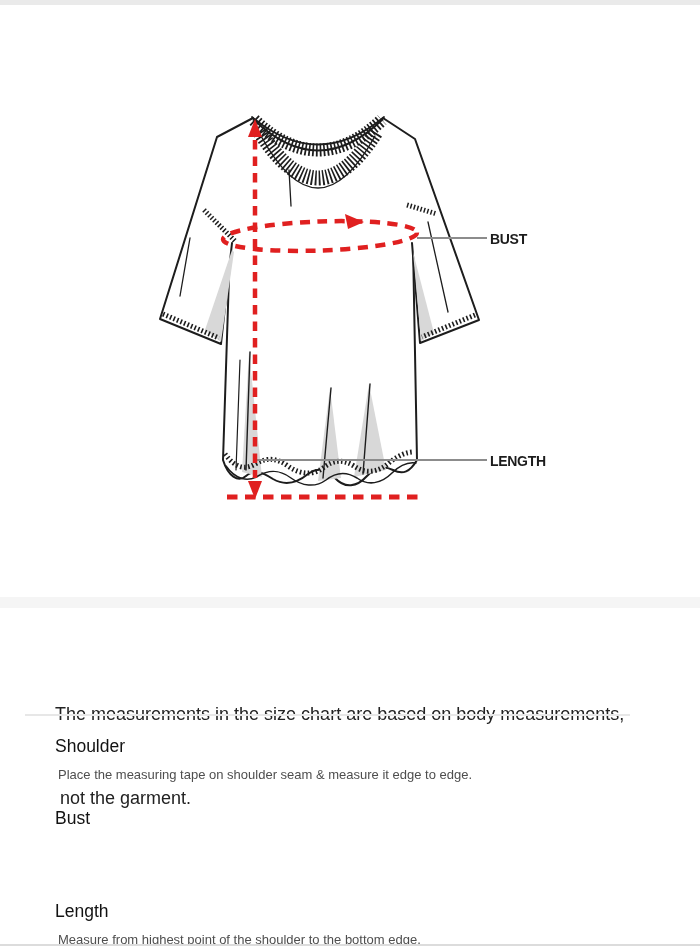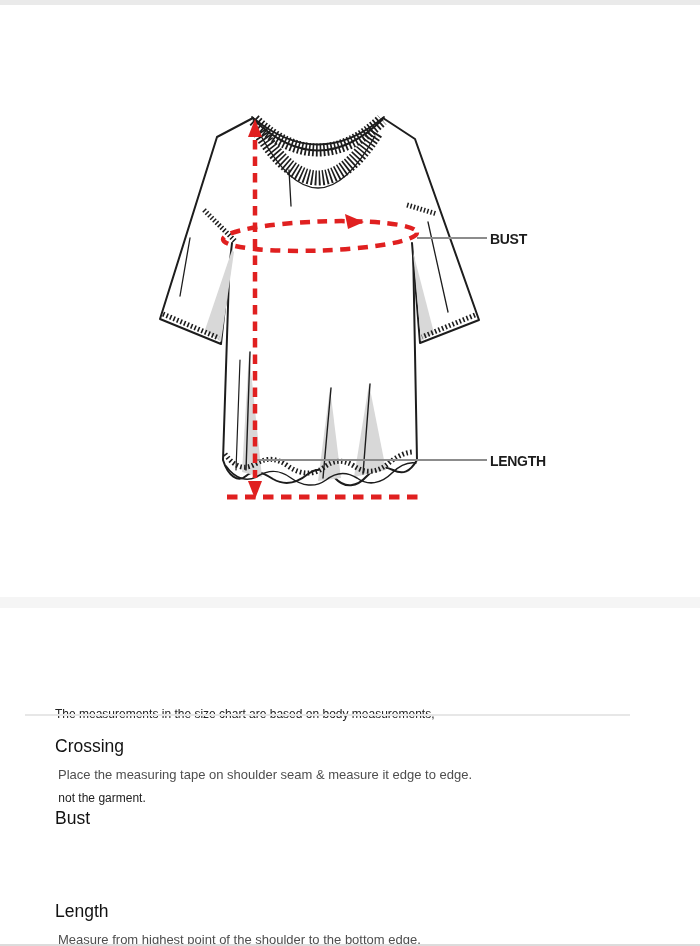--- a/index.html
+++ b/index.html
@@ -5,21 +5,21 @@
   html,body{margin:0;padding:0;}
   body{
     width:700px;height:946px;position:relative;background:#ffffff;
     font-family:"Liberation Sans", sans-serif;overflow:hidden;
   }
   .top-strip{position:absolute;left:0;top:0;width:700px;height:5px;background:#eaeaea;}
   .diagram-wrap{position:absolute;left:0;top:0;width:700px;height:560px;}
   .band-divider{position:absolute;left:0;top:597px;width:700px;height:11px;background:#f5f5f5;}
   .note{
     position:absolute;left:55px;top:644px;width:590px;
-    font-size:12px;line-height:28px;color:#222222;white-space:pre-wrap;
+    font-size:18px;line-height:28px;color:#222222;white-space:pre-wrap;
   }
   .section-divider{position:absolute;left:25px;top:714px;width:605px;height:2px;background:#e7e7e7;}
   .section{position:absolute;left:55px;width:572px;}
   .section--shoulder{top:735px;}
   .section--bust{top:807px;}
   .section--length{top:900px;}
   .section h3{margin:0 0 6px 0;font-size:17.5px;font-weight:400;color:#121212;line-height:22px;}
   .section p{margin:3px;font-size:13px;line-height:24px;color:#4e4e4e;}
   .bottom-strip{position:absolute;left:0;top:944px;width:700px;height:2px;background:#dcdcdc;}
   svg text{font-family:"Liberation Sans", sans-serif;}
@@ -102,21 +102,21 @@
 <div class="band-divider"></div>
 
 <div class="note">
   <div>The measurements in the size chart are based on body measurements,</div>
   <div> not the garment.</div>
 </div>
 
 <div class="section-divider"></div>
 
 <div class="section section--shoulder">
-  <h3>Crossing</h3>
+  <h3>Shoulder</h3>
   <p>Place the measuring tape on shoulder seam &amp; measure it edge to edge.</p>
 </div>
 
 <div class="section section--bust">
   <h3>Bust</h3>
 </div>
 
 <div class="section section--length">
   <h3>Length</h3>
   <p>Measure from highest point of the shoulder to the bottom edge.</p>

